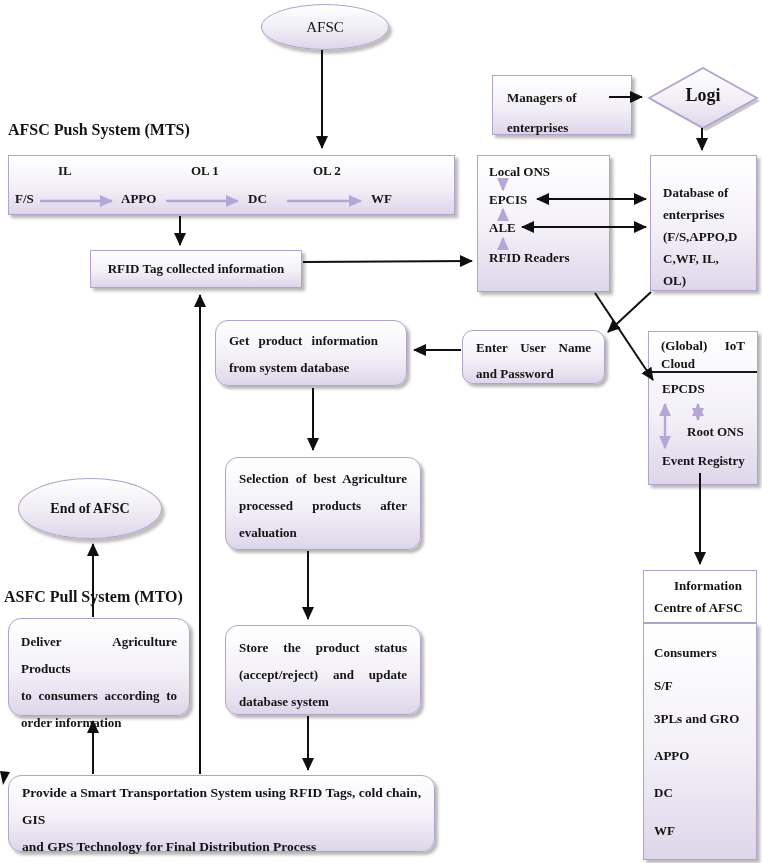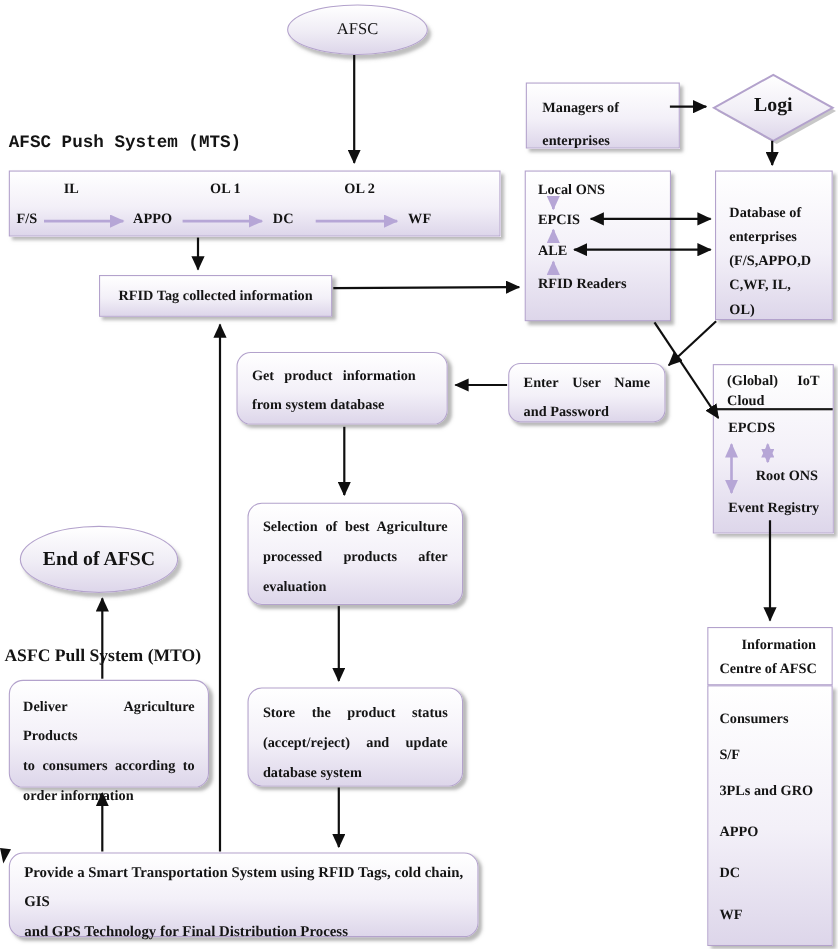--- a/index.html
+++ b/index.html
@@ -38,37 +38,37 @@
 </style>
 </head>
 <body>
 
 <div class="canvas">
 
   <div class="ell" style="left:261px;top:4px;width:128px;height:46px;font-size:15px;">
     <span>AFSC</span>
   </div>
 
-  <div class="sect-title" style="left:8px;top:121px;font-family:Liberation Mono, monospace;">AFSC Push System (MTS)</div>
+  <div class="sect-title" style="left:8px;top:121px;">AFSC Push System (MTS)</div>
 
   <div class="box" style="left:8px;top:155px;width:447px;height:60px;">
     <span class="plabel" style="left:49px;top:7px;">IL</span>
     <span class="plabel" style="left:182px;top:7px;">OL 1</span>
     <span class="plabel" style="left:304px;top:7px;">OL 2</span>
     <span class="plabel" style="left:6px;top:35px;">F/S</span>
     <span class="plabel" style="left:112px;top:35px;">APPO</span>
     <span class="plabel" style="left:239px;top:35px;">DC</span>
     <span class="plabel" style="left:362px;top:35px;">WF</span>
   </div>
 
   <div class="box center-one" style="left:90px;top:250px;width:212px;height:38px;">
     <span>RFID Tag collected information</span>
   </div>
 
-  <div class="box" style="left:478px;top:75px;width:140px;height:60px;padding:7px 0 0 14px;">
+  <div class="box" style="left:492px;top:75px;width:140px;height:60px;padding:7px 0 0 14px;">
     <div style="line-height:30px;">Managers of</div>
     <div style="line-height:30px;">enterprises</div>
   </div>
 
   <svg class="dsvg" style="left:645px;top:64px;" width="117" height="70" viewBox="0 0 117 70">
     <defs>
       <linearGradient id="gd" x1="0" y1="0" x2="0" y2="1">
         <stop offset="0" stop-color="#ffffff"></stop>
           <stop offset="0.55" stop-color="#f1eef6"></stop>
           <stop offset="1" stop-color="#ddd6ea"></stop>
@@ -116,21 +116,21 @@
     <span class="abs-item" style="left:38px;top:92px;">Root ONS</span>
     <span class="abs-item" style="left:13px;top:121px;">Event Registry</span>
   </div>
 
   <div class="box rbox" style="left:225px;top:457px;width:196px;height:93px;padding:7px 13px 0 13px;">
     <div class="ln jline">Selection of best Agriculture</div>
     <div class="ln jline">processed products after</div>
     <div class="ln lline">evaluation</div>
   </div>
 
-  <div class="ell" style="left:18px;top:478px;width:144px;height:61px;font-size:18px;font-weight:bold;">
+  <div class="ell" style="left:18px;top:478px;width:144px;height:61px;font-size:14px;font-weight:bold;">
     <span>End of AFSC</span>
   </div>
 
   <div class="sect-title" style="left:4px;top:588px;">ASFC Pull System (MTO)</div>
 
   <div class="box rbox" style="left:8px;top:618px;width:182px;height:98px;padding:9px 12px 0 12px;">
     <div class="ln jline">Deliver Agriculture Products</div>
     <div class="ln jline">to consumers according to</div>
     <div class="ln lline">order information</div>
   </div>

